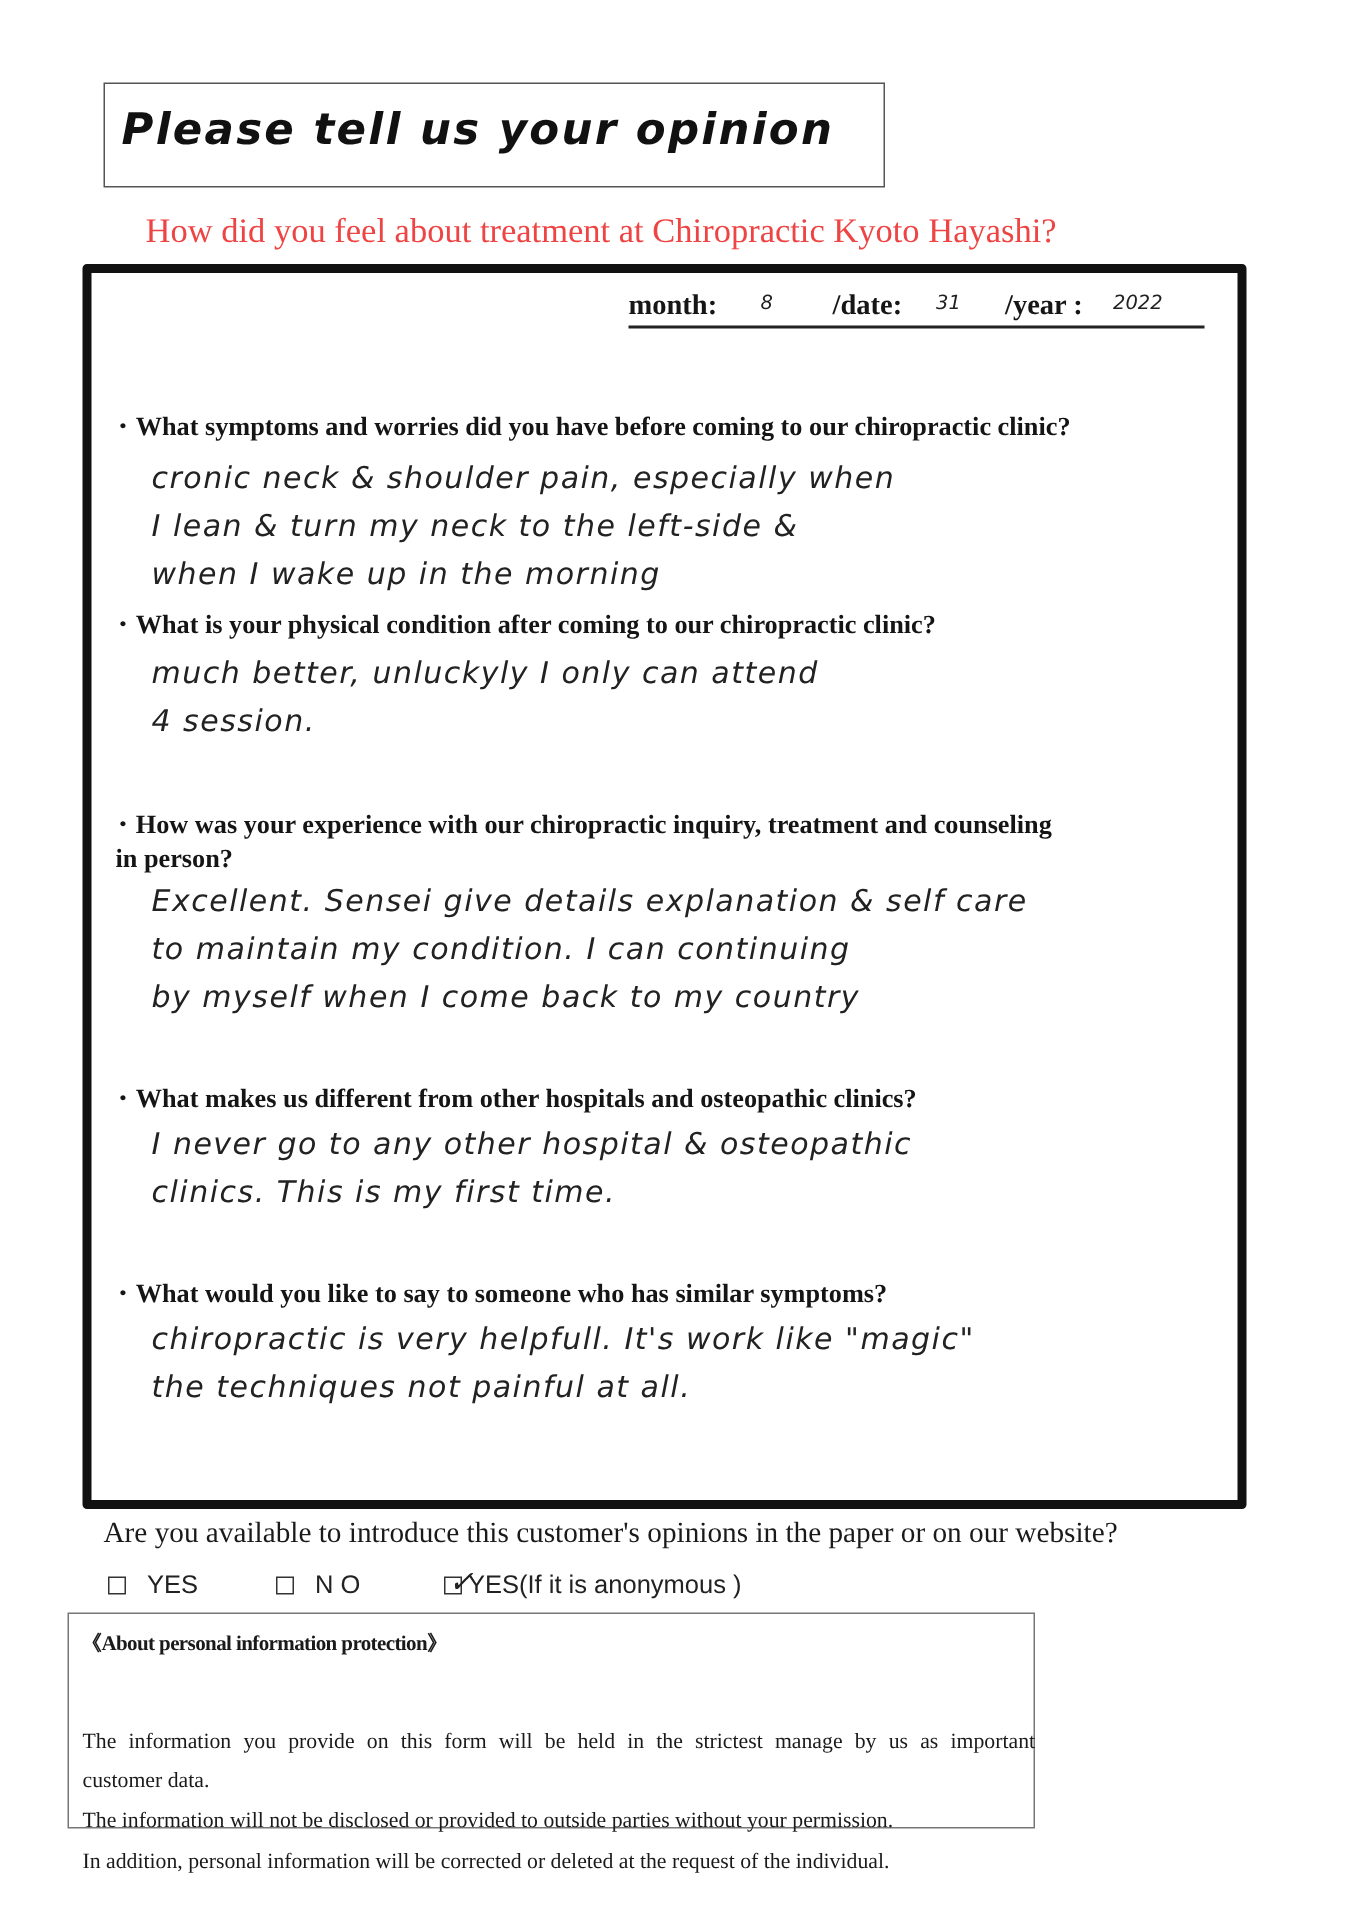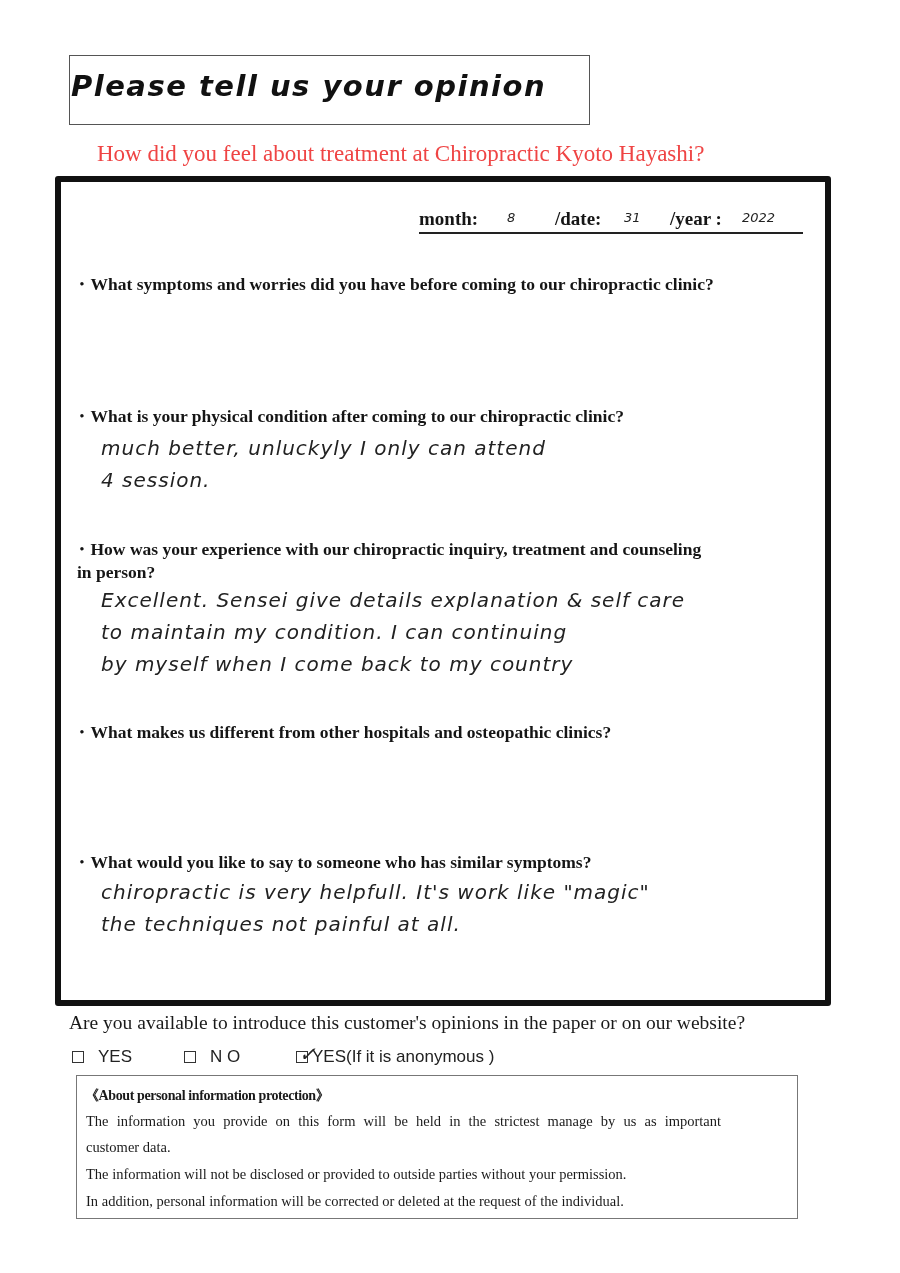--- a/index.html
+++ b/index.html
@@ -5,33 +5,33 @@
     html, body { margin: 0; padding: 0; }
     body {
       width: 900px; height: 1273px; background: #ffffff; position: relative;
       font-family: "Liberation Serif", serif; color: #161616; overflow: hidden;
     }
     .title-box {
       position: absolute; left: 69px; top: 55px; width: 521px; height: 70px;
       border: 1.5px solid #555; box-sizing: border-box;
     }
     .title-text {
-      position: absolute; left: 1px; top: 13px;
+      position: absolute; left: 11px; top: 13px;
       font-family: "DejaVu Sans", sans-serif; font-weight: bold; font-style: italic;
       font-size: 29px; letter-spacing: 1.5px; color: #111;
     }
     .subtitle {
       position: absolute; left: 97px; top: 141px; font-size: 23px; color: #ef4444;
     }
     .main-box {
       position: absolute; left: 55px; top: 176px; width: 776px; height: 830px;
       border: 6px solid #111; border-radius: 3px; box-sizing: border-box;
     }
     .date-row {
-      position: absolute; left: 358px; top: 26px; width: 384px; font-size: 19px;
+      position: absolute; left: 358px; top: 11px; width: 384px; font-size: 19px;
       font-weight: bold; border-bottom: 2px solid #222; height: 24px; white-space: nowrap; text-align: center;
     }
     .date-row span { position: absolute; top: 0; }
     .hw { font-family: "DejaVu Sans", sans-serif; font-weight: normal; font-style: italic; font-size: 13px; top: 2px !important; color: #222; }
     .question {
       position: absolute; left: 12px; font-size: 17.5px; font-weight: bold;
       text-underline-offset: 3px; white-space: nowrap; color: #151515;
       transform-origin: left top;
     }
     .answer {
@@ -41,25 +41,25 @@
     }
     .answer div { white-space: nowrap; }
     .intro-q {
       position: absolute; left: 69px; top: 1012px; font-size: 19.5px; color: #1a1a1a; white-space: nowrap;
     }
     .options { position: absolute; top: 1047px; left: 72px; font-family: "Liberation Sans", sans-serif; font-size: 17px; color: #222; }
     .opt { position: absolute; white-space: nowrap; top: 0; display: flex; align-items: center; gap: 14px; }
     .cb { width: 12px; height: 12px; border: 1.3px solid #333; box-sizing: border-box; display: inline-block; position: relative; }
     .check { position: absolute; left: 2px; top: -10px; font-size: 20px; font-style: italic; color: #222; }
     .privacy {
-      position: absolute; left: 76px; top: 1075px; width: 722px; height: 144px;
+      position: absolute; left: 45px; top: 1075px; width: 645px; height: 144px;
       border: 1.3px solid #777; box-sizing: border-box; font-size: 14.5px; color: #1a1a1a; padding-left: 12px;
     }
     .privacy .ph { position: absolute; left: 8px; top: 11px; font-weight: bold; font-size: 14px; letter-spacing: -0.4px; }
-    .privacy .pl { position: absolute; left: 9px; white-space: nowrap; }
+    .privacy .pl { position: absolute; left: 9px; white-space: nowrap; margin-top: 40px; }
     .p1 { top: 37px; word-spacing: 4.5px; }
     .p2 { top: 63px; }
     .p3 { top: 90px; }
     .p4 { top: 117px; }
   </style>
 </head>
 <body>
 
 <div class="title-box">
   <div class="title-text">Please tell us your opinion</div>
@@ -71,36 +71,45 @@
   <div class="date-row">
     <span style="left:0">month:</span>
     <span class="hw" style="left:88px">8</span>
     <span style="left:136px">/date:</span>
     <span class="hw" style="left:205px">31</span>
     <span style="left:251px">/year :</span>
     <span class="hw" style="left:323px">2022</span>
   </div>
 
   <div class="question" style="top:90px">・What symptoms and worries did you have before coming to our chiropractic clinic?</div>
+  <div class="answer" style="top:120px">
+    <div>cronic neck &amp; shoulder pain, especially when</div>
+    <div>I lean &amp; turn my neck to the left-side &amp;</div>
+    <div>when I wake up in the morning</div>
+  </div>
 
   <div class="question" style="top:222px">・What is your physical condition after coming to our chiropractic clinic?</div>
   <div class="answer" style="top:250px">
     <div>much better, unluckyly I only can attend</div>
     <div>4 session.</div>
   </div>
 
   <div class="question" style="top:355px">・How was your experience with our chiropractic inquiry, treatment and counseling</div>
   <div class="question" style="top:380px; left:16px">in person?</div>
   <div class="answer" style="top:402px">
     <div>Excellent. Sensei give details explanation &amp; self care</div>
     <div>to maintain my condition. I can continuing</div>
     <div>by myself when I come back to my country</div>
   </div>
 
   <div class="question" style="top:538px">・What makes us different from other hospitals and osteopathic clinics?</div>
+  <div class="answer" style="top:564px">
+    <div>I never go to any other hospital &amp; osteopathic</div>
+    <div>clinics. This is my first time.</div>
+  </div>
 
   <div class="question" style="top:668px">・What would you like to say to someone who has similar symptoms?</div>
   <div class="answer" style="top:694px">
     <div>chiropractic is very helpfull. It's work like "magic"</div>
     <div>the techniques not painful at all.</div>
   </div>
 </div>
 
 <div class="intro-q">Are you available to introduce this customer's opinions in the paper or on our website?</div>
 

